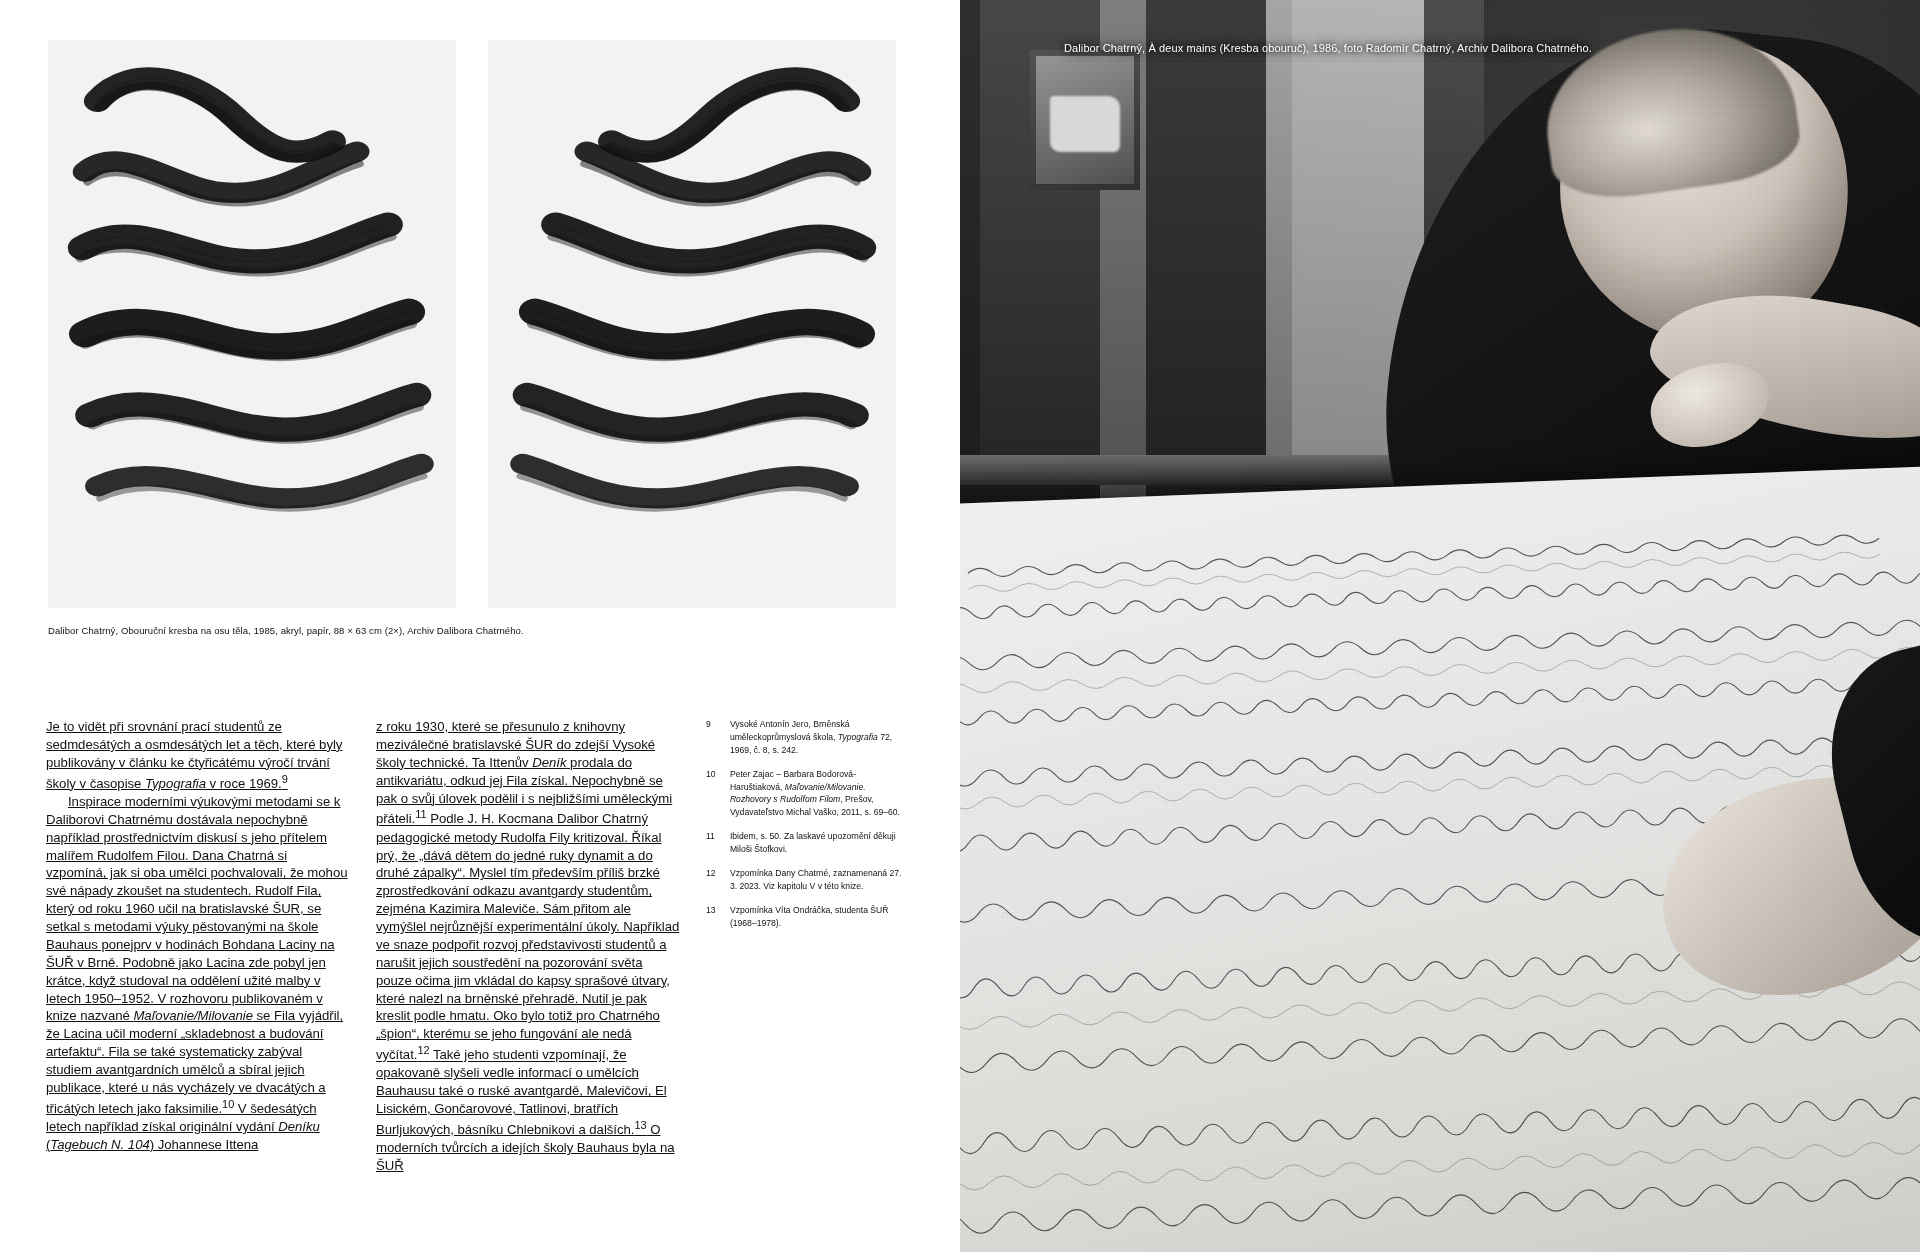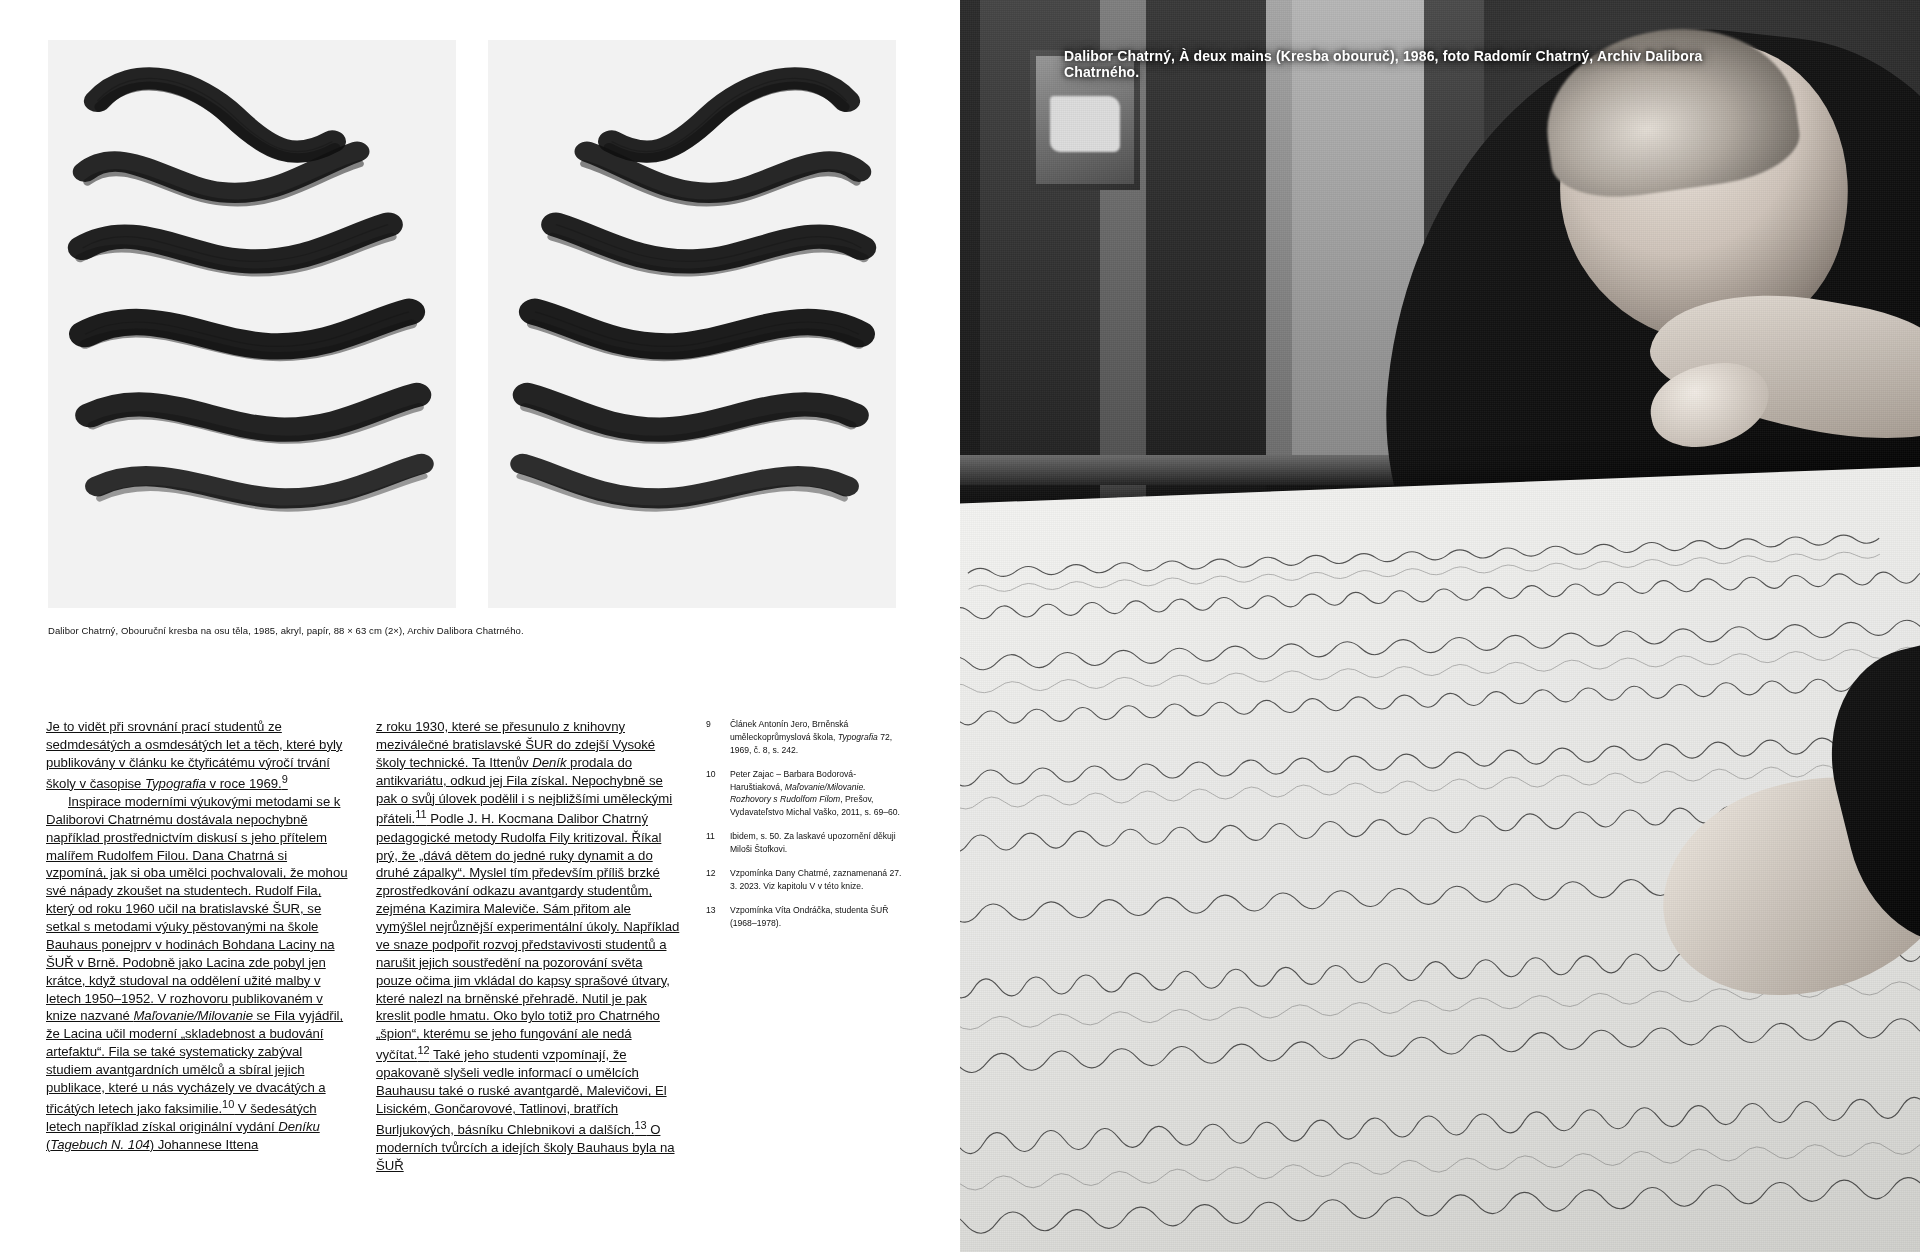--- a/index.html
+++ b/index.html
@@ -202,24 +202,24 @@
   .grain {
     position: absolute; inset: 0;
     background-image:
       repeating-linear-gradient(0deg, rgba(255,255,255,.022) 0 1px, rgba(0,0,0,.022) 1px 2px),
       repeating-linear-gradient(90deg, rgba(255,255,255,.02) 0 1px, rgba(0,0,0,.02) 1px 2px);
     pointer-events: none;
   }
   .photo-caption {
     position: absolute;
     left: 104px;
-    top: 48px;
+    top: 42px;
     width: 640px;
-    font-size: 14px;
-    font-weight: bold;
+    font-size: 11px;
+    font-weight: normal;
     color: #ffffff;
     letter-spacing: 0.01em;
     text-shadow: 0 0 5px rgba(0,0,0,.95), 0 0 12px rgba(0,0,0,.8);
     z-index: 6;
   }
   
   .folio {
     position: absolute;
     left: 810px;
     bottom: 24px;
@@ -296,21 +296,21 @@
         <p class="indent"><span>Inspirace moderními výukovými metodami se k Daliborovi Chatrnému dostávala nepochybně například prostřednictvím diskusí s jeho přítelem malířem Rudolfem Filou. Dana Chatrná si vzpomíná, jak si oba umělci pochvalovali, že mohou své nápady zkoušet na studentech. Rudolf Fila, který od roku 1960 učil na bratislavské ŠUR, se setkal s metodami výuky pěstovanými na škole Bauhaus ponejprv v hodinách Bohdana Laciny na ŠUŘ v Brně. Podobně jako Lacina zde pobyl jen krátce, když studoval na oddělení užité malby v letech 1950–1952. V rozhovoru publikovaném v knize nazvané </span><i>Maľovanie/Milovanie</i><span> se Fila vyjádřil, že Lacina učil moderní „skladebnost a budování artefaktu“. Fila se také systematicky zabýval studiem avantgardních umělců a sbíral jejich publikace, které u nás vycházely ve dvacátých a třicátých letech jako faksimilie.</span><sup>10</sup><span> V šedesátých letech například získal originální vydání </span><i>Deníku</i><span> (</span><i>Tagebuch N. 104</i><span>) Johannese Ittena</span></p>
       </div>
 
       <div class="col-body">
         <p><span>z roku 1930, které se přesunulo z knihovny meziválečné bratislavské ŠUR do zdejší Vysoké školy technické. Ta Ittenův </span><i>Deník</i><span> prodala do antikvariátu, odkud jej Fila získal. Nepochybně se pak o svůj úlovek podělil i s nejbližšími uměleckými přáteli.</span><sup>11</sup><span> Podle J. H. Kocmana Dalibor Chatrný pedagogické metody Rudolfa Fily kritizoval. Říkal prý, že „dává dětem do jedné ruky dynamit a do druhé zápalky“. Myslel tím především příliš brzké zprostředkování odkazu avantgardy studentům, zejména Kazimira Maleviče. Sám přitom ale vymýšlel nejrůznější experimentální úkoly. Například ve snaze podpořit rozvoj představivosti studentů a narušit jejich soustředění na pozorování světa pouze očima jim vkládal do kapsy sprašové útvary, které nalezl na brněnské přehradě. Nutil je pak kreslit podle hmatu. Oko bylo totiž pro Chatrného „špion“, kterému se jeho fungování ale nedá vyčítat.</span><sup>12</sup><span> Také jeho studenti vzpomínají, že opakovaně slyšeli vedle informací o umělcích Bauhausu také o ruské avantgardě, Malevičovi, El Lisickém, Gončarovové, Tatlinovi, bratřích Burljukových, básníku Chlebnikovi a dalších.</span><sup>13</sup><span> O moderních tvůrcích a idejích školy Bauhaus byla na ŠUŘ</span></p>
       </div>
 
       <div class="col-notes">
         <div class="note">
           <span class="note-num">9</span>
-          <span class="note-txt"><span>Článek Antonín Jero, Brněnská uměleckoprůmyslová škola, </span><i>Typografia</i><span> 72, 1969, č. 8, s. 242.</span></span>
+          <span class="note-txt"><span>Vysoké Antonín Jero, Brněnská uměleckoprůmyslová škola, </span><i>Typografia</i><span> 72, 1969, č. 8, s. 242.</span></span>
         </div>
         <div class="note">
           <span class="note-num">10</span>
           <span class="note-txt"><span>Peter Zajac – Barbara Bodorová-Haruštiaková, </span><i>Maľovanie/Milovanie. Rozhovory s Rudolfom Filom</i><span>, Prešov, Vydavateľstvo Michal Vaško, 2011, s. 69–60.</span></span>
         </div>
         <div class="note">
           <span class="note-num">11</span>
           <span class="note-txt">Ibidem, s. 50. Za laskavé upozornění děkuji Miloši Štofkovi.</span>
         </div>
         <div class="note">

